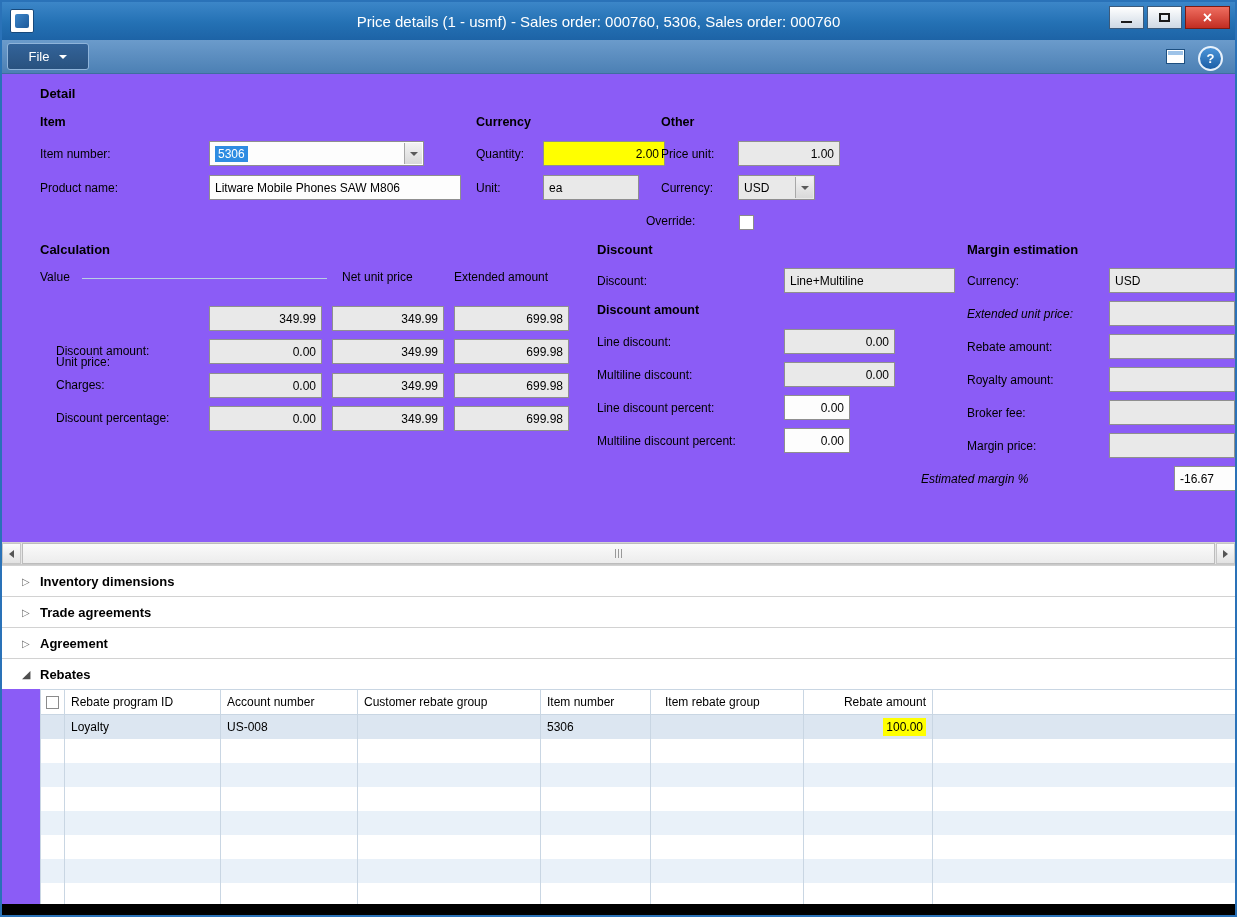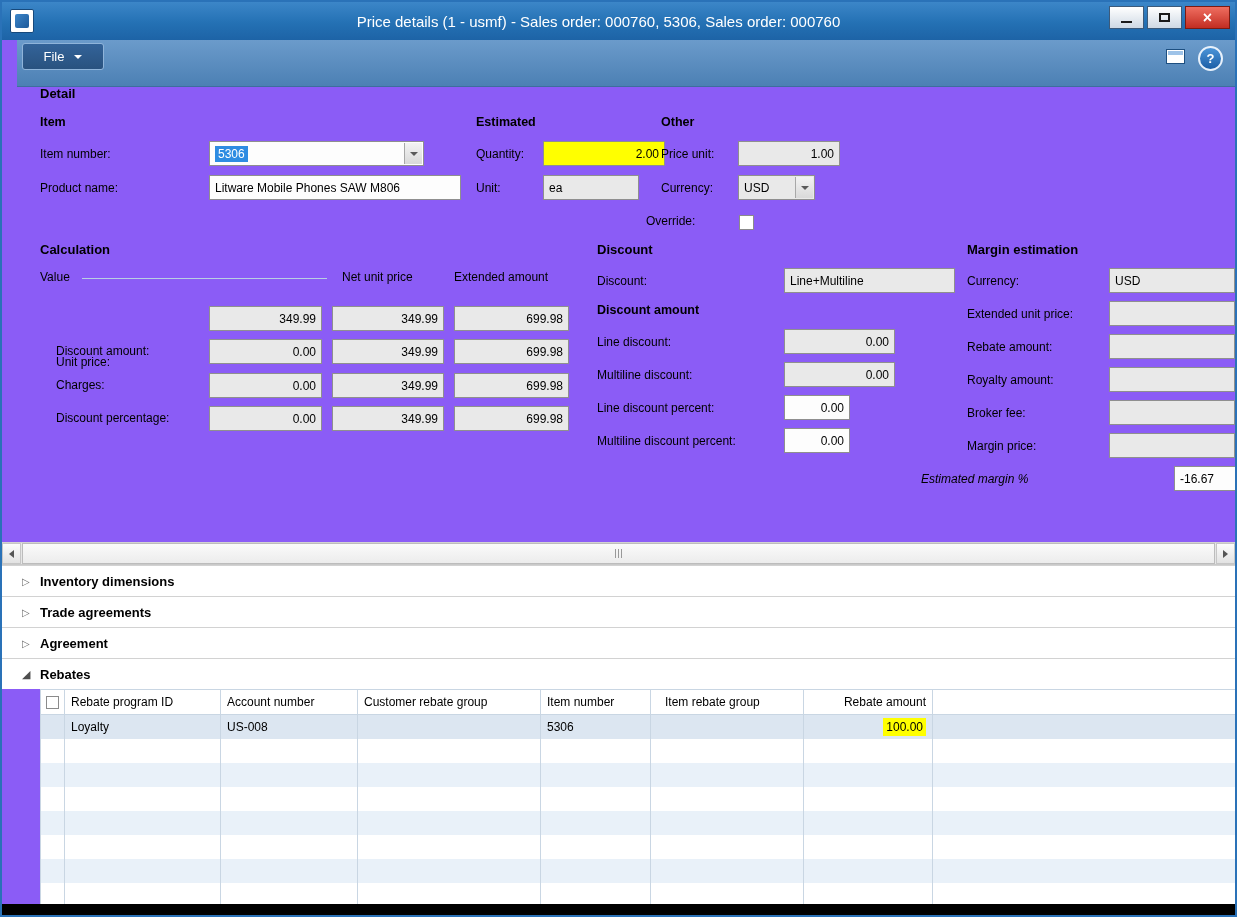--- a/index.html
+++ b/index.html
@@ -23,21 +23,21 @@
   .wbtn { width:35px; height:23px; box-sizing:border-box; border:1px solid #3c5a7a;
     background:linear-gradient(180deg,#ffffff,#cfd9e4);
     display:flex; align-items:center; justify-content:center; cursor:default; }
   .sym-min { width:11px; height:2px; background:#1a1a1a; margin-top:9px; }
   .sym-max { width:11px; height:9px; border:2px solid #1a1a1a; box-sizing:border-box; }
   .wbtn.close { width:45px; background:linear-gradient(180deg,#ef6e60,#c22d22);
     border-color:#7c1a12; }
   .sym-close { color:#fff; font-weight:bold; font-size:16px; line-height:1; }
 
   
-  .menubar { position:absolute; top:38px; left:15px; right:0; height:47px;
+  .menubar { position:absolute; top:38px; left:0; right:0; height:34px;
     background:linear-gradient(180deg,#6b9bcb,#4c80b4); border-bottom:1px solid #3e6e9e; box-sizing:border-box; }
   .file-tab { position:absolute; left:5px; top:3px; width:82px; height:27px;
     background:linear-gradient(180deg,#336399,#29527f); border:1px solid #8fb4da;
     border-radius:3px; box-sizing:border-box; color:#fff; font-size:13px;
     display:flex; align-items:center; justify-content:center; gap:10px; }
   .caret-down { width:0; height:0; border-left:4px solid transparent;
     border-right:4px solid transparent; border-top:4px solid #fff; }
   .layout-icon { position:absolute; right:50px; top:9px; width:19px; height:15px;
     background:#fff; border:1px solid #1d4f80; box-sizing:border-box; }
   .layout-strip { position:absolute; left:1px; right:1px; top:1px; height:4px; background:#9ec3e8; }
@@ -153,21 +153,21 @@
     <span class="val sel">5306</span>
     <span class="combo">
         <span class="tri-down"></span>
       </span>
   </div>
   <div class="lbl" style="left:38px; top:179px;">Product name:</div>
   <div class="fld white" style="left:207px; top:173px; width:252px;">
     <span class="val">Litware Mobile Phones SAW M806</span>
   </div>
 
-  <div class="ghdg" style="left:474px; top:113px;">Estimated</div>
+  <div class="ghdg" style="left:474px; top:113px;">Currency</div>
   <div class="lbl" style="left:474px; top:145px;">Quantity:</div>
   <div class="fld yellow num" style="left:541px; top:139px; width:122px;">
     <span class="val">2.00</span>
   </div>
   <div class="lbl" style="left:474px; top:179px;">Unit:</div>
   <div class="fld" style="left:541px; top:173px; width:96px;">
     <span class="val">ea</span>
   </div>
 
   <div class="ghdg" style="left:659px; top:113px;">Other</div>
@@ -257,21 +257,21 @@
   <div class="lbl" style="left:595px; top:432px;">Multiline discount percent:</div>
   <div class="fld white num" style="left:782px; top:426px; width:66px;">
       <span class="val">0.00</span>
     </div>
 
   <div class="hdg" style="left:965px; top:240px;">Margin estimation</div>
   <div class="lbl" style="left:965px; top:272px;">Currency:</div>
   <div class="fld" style="left:1107px; top:266px; width:126px;">
       <span class="val">USD</span>
     </div>
-  <div class="lbl" style="left:965px; top:305px;">Extended unit price:</div>
+  <div class="lbl" style="left:965px; top:305px;font-style:italic;">Extended unit price:</div>
   <div class="fld" style="left:1107px; top:299px; width:126px;">
       <span class="val"></span>
     </div>
   <div class="lbl" style="left:965px; top:338px;">Rebate amount:</div>
   <div class="fld" style="left:1107px; top:332px; width:126px;">
       <span class="val"></span>
     </div>
   <div class="lbl" style="left:965px; top:371px;">Royalty amount:</div>
   <div class="fld" style="left:1107px; top:365px; width:126px;">
       <span class="val"></span>

